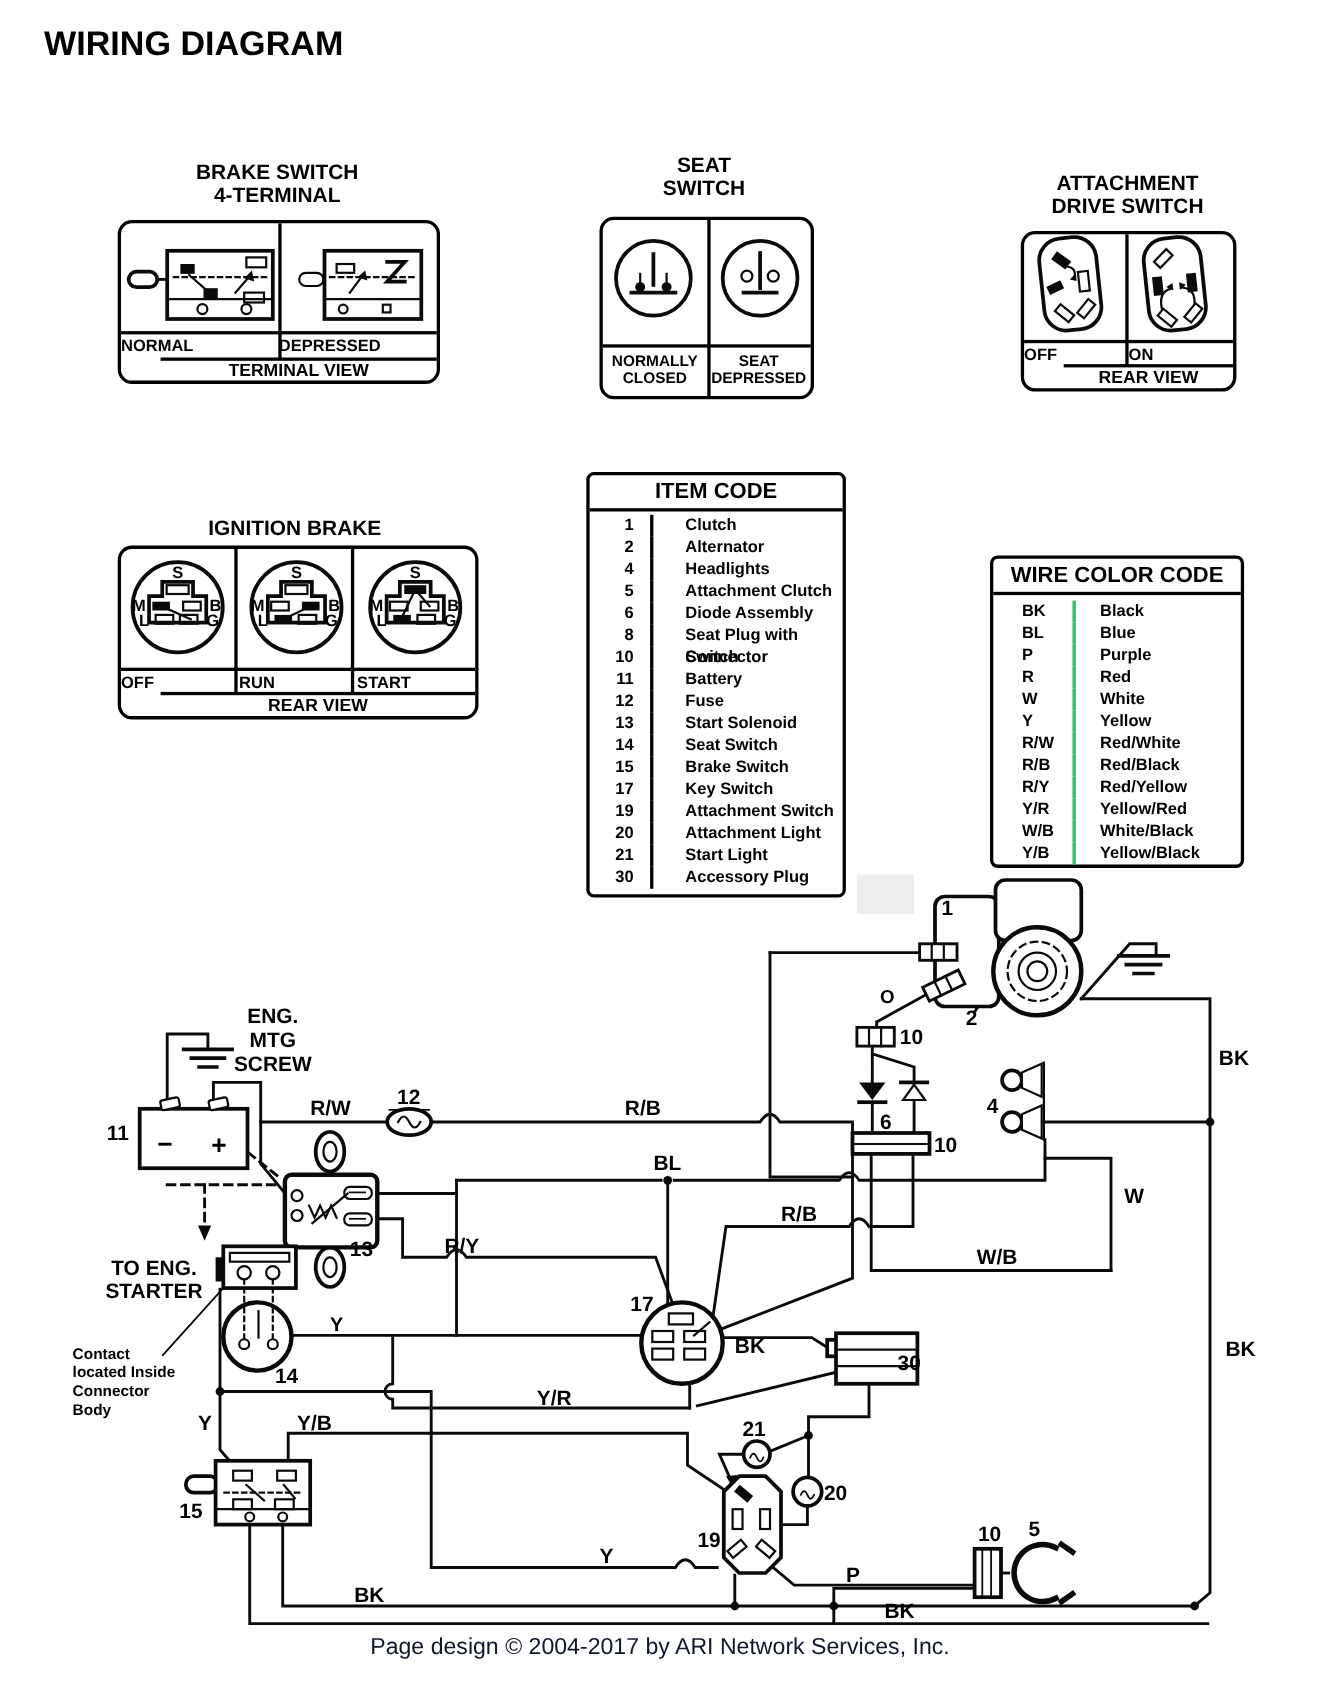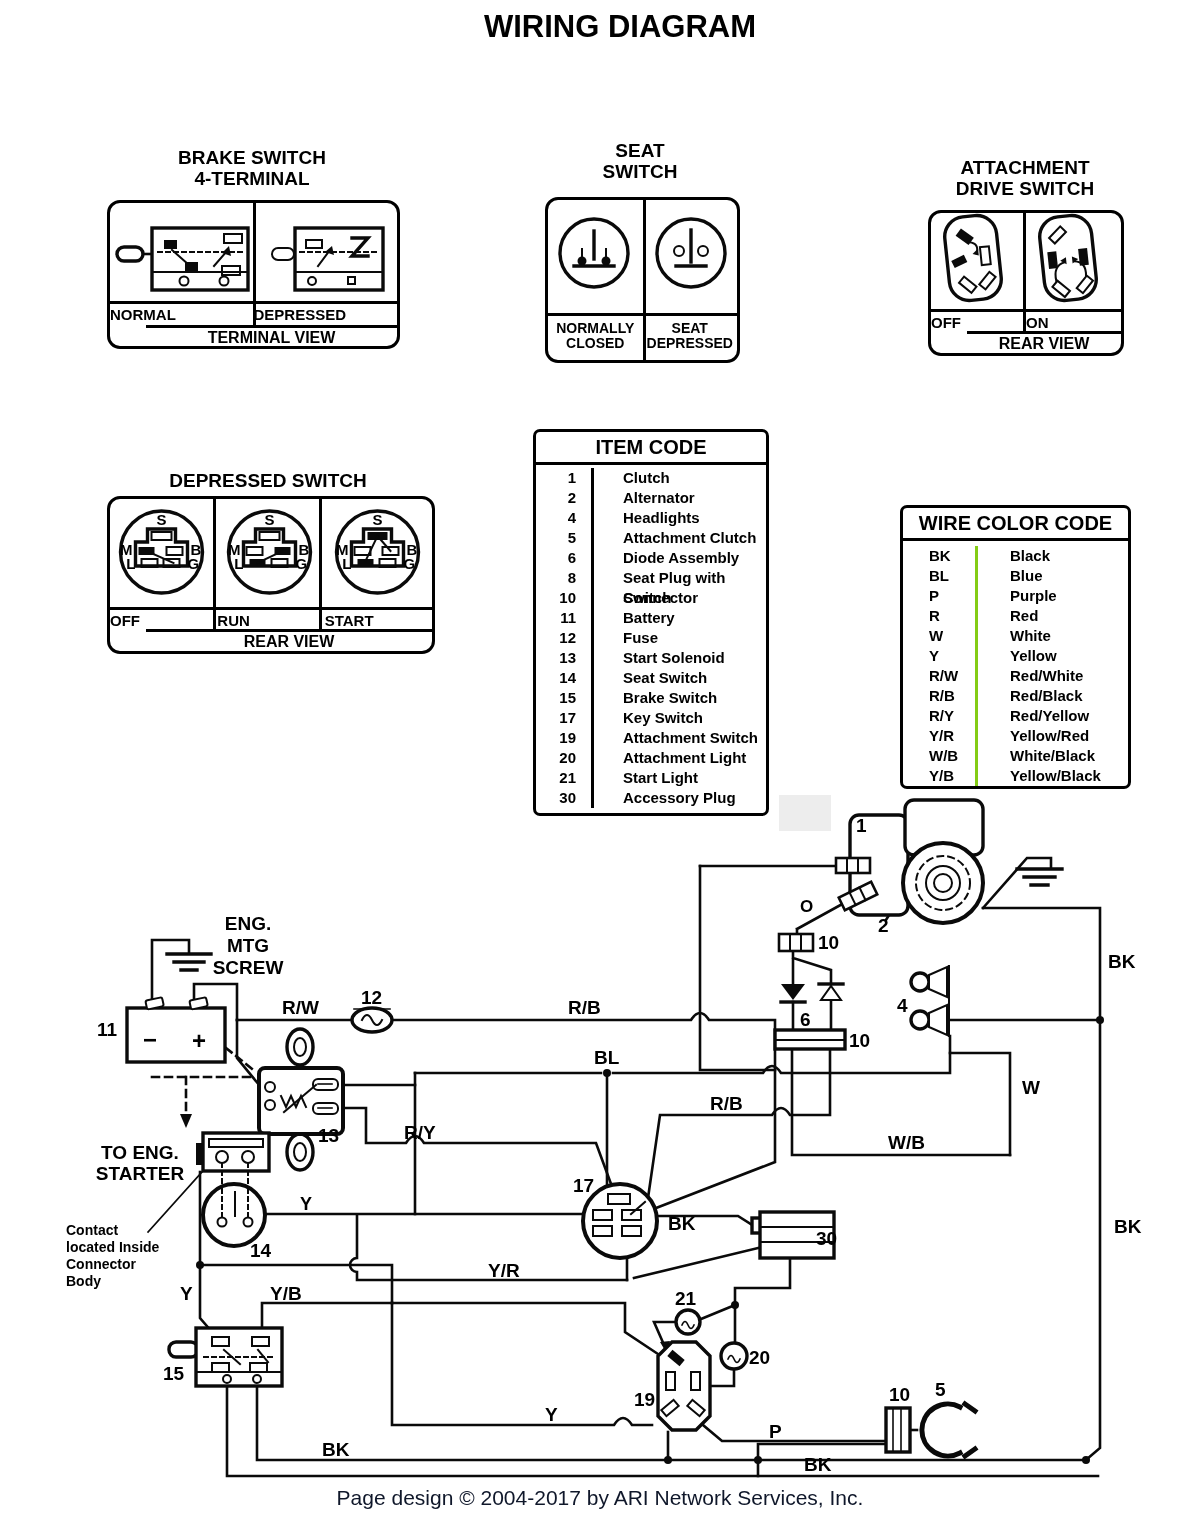--- a/index.html
+++ b/index.html
@@ -1,40 +1,40 @@
 <!DOCTYPE html>
 <html><head>
 <meta charset="utf-8">
 <style>
   html,body{margin:0;padding:0;background:#fff;}
   .page{position:relative;width:1200px;height:1530px;background:#fff;overflow:hidden;
         font-family:"Liberation Sans",sans-serif;color:#000;}
   .watermark{position:absolute;left:385px;top:648px;font-size:205px;font-weight:800;
              color:#ececec;letter-spacing:14px;z-index:0;line-height:1;}
   #art{position:absolute;left:0;top:0;z-index:1;}
-  .page-title{position:absolute;left:0;right:0;top:9px;text-align:center;text-indent:40px;
+  .page-title{position:absolute;left:0;right:0;top:22px;text-indent:40px;
               font-size:31px;font-weight:800;letter-spacing:0px;z-index:2;}
   .ptitle{position:absolute;text-align:center;font-size:19px;font-weight:800;line-height:21px;z-index:2;}
   .pbox{position:absolute;border:3px solid #000;border-radius:13px;z-index:2;background:transparent;}
   .prow{position:absolute;left:0;right:0;display:flex;border-top:3px solid #000;}
   .pcell{flex:1;text-align:left;font-weight:800;font-size:15px;padding-top:2px;}
   .pcell2{flex:1;text-align:center;font-weight:800;font-size:14px;line-height:15px;
           padding-top:5px;white-space:pre-line;}
   .pcap{position:absolute;left:0;right:0;bottom:0;border-top:3px solid #000;text-align:center;
         font-weight:800;font-size:16px;padding-top:1px;margin-left:36px;}
   .vdiv{position:absolute;width:3px;background:#000;}
   .tbl{position:absolute;border:3px solid #000;border-radius:7px;z-index:2;background:transparent;}
   .thead{text-align:center;font-size:20px;font-weight:800;border-bottom:3px solid #000;padding:4px 0 3px 0;}
   .trows{position:absolute;left:0;right:0;bottom:2px;}
   .irow{display:flex;height:20px;font-size:15px;font-weight:700;line-height:20px;}
   .inum{width:40px;text-align:right;padding-right:15px;flex:none;}
   .ilab{flex:1;border-left:3px solid #000;padding-left:29px;}
   .crow{display:flex;height:20px;font-size:15px;font-weight:700;line-height:20px;}
   .cnum{width:46px;padding-left:26px;flex:none;}
-  .clab{flex:1;border-left:3px solid #84cc16;padding-left:32px;}
+  .clab{flex:1;border-left:3px solid #22c55e;padding-left:22px;}
   .footer{position:absolute;left:0;right:0;top:1486px;text-align:center;font-size:21px;
           color:#0f172a;z-index:2;}
   
   #art path,#art line,#art rect,#art circle,#art ellipse,#art polygon,#art polyline
     {stroke:#0a0a0a;fill:none;stroke-width:2.6;stroke-linecap:square;}
   #art .w{fill:#fff;}
   #art .f{fill:#0a0a0a;stroke:none;}
   #art .dot{fill:#0a0a0a;stroke:none;}
   #art .s3{stroke-width:3.4;}
   #art .s4{stroke-width:4;}
@@ -503,21 +503,21 @@
   <div class="pbox" style="left:928px;top:210px;width:190px;height:140px;">
     <div class="vdiv" style="left:92px;top:0;bottom:21px;"></div>
     <div class="prow" style="bottom:21px;height:20px;">
       <span class="pcell">OFF</span>
       <span class="pcell">ON</span>
     </div>
     <div class="pcap" style="height:18px;">REAR VIEW</div>
   </div>
 
   <div class="ptitle" style="left:107px;top:470px;width:322px;">
-    <div>DEPRESSED SWITCH</div>
+    <div>IGNITION BRAKE</div>
   </div>
   <div class="pbox" style="left:107px;top:496px;width:322px;height:152px;">
     <div class="vdiv" style="left:103px;top:0;bottom:21px;"></div>
     <div class="vdiv" style="left:209px;top:0;bottom:21px;"></div>
     <div class="prow" style="bottom:21px;height:20px;">
       <span class="pcell">OFF</span>
       <span class="pcell">RUN</span>
       <span class="pcell">START</span>
     </div>
     <div class="pcap" style="height:18px;">REAR VIEW</div>

